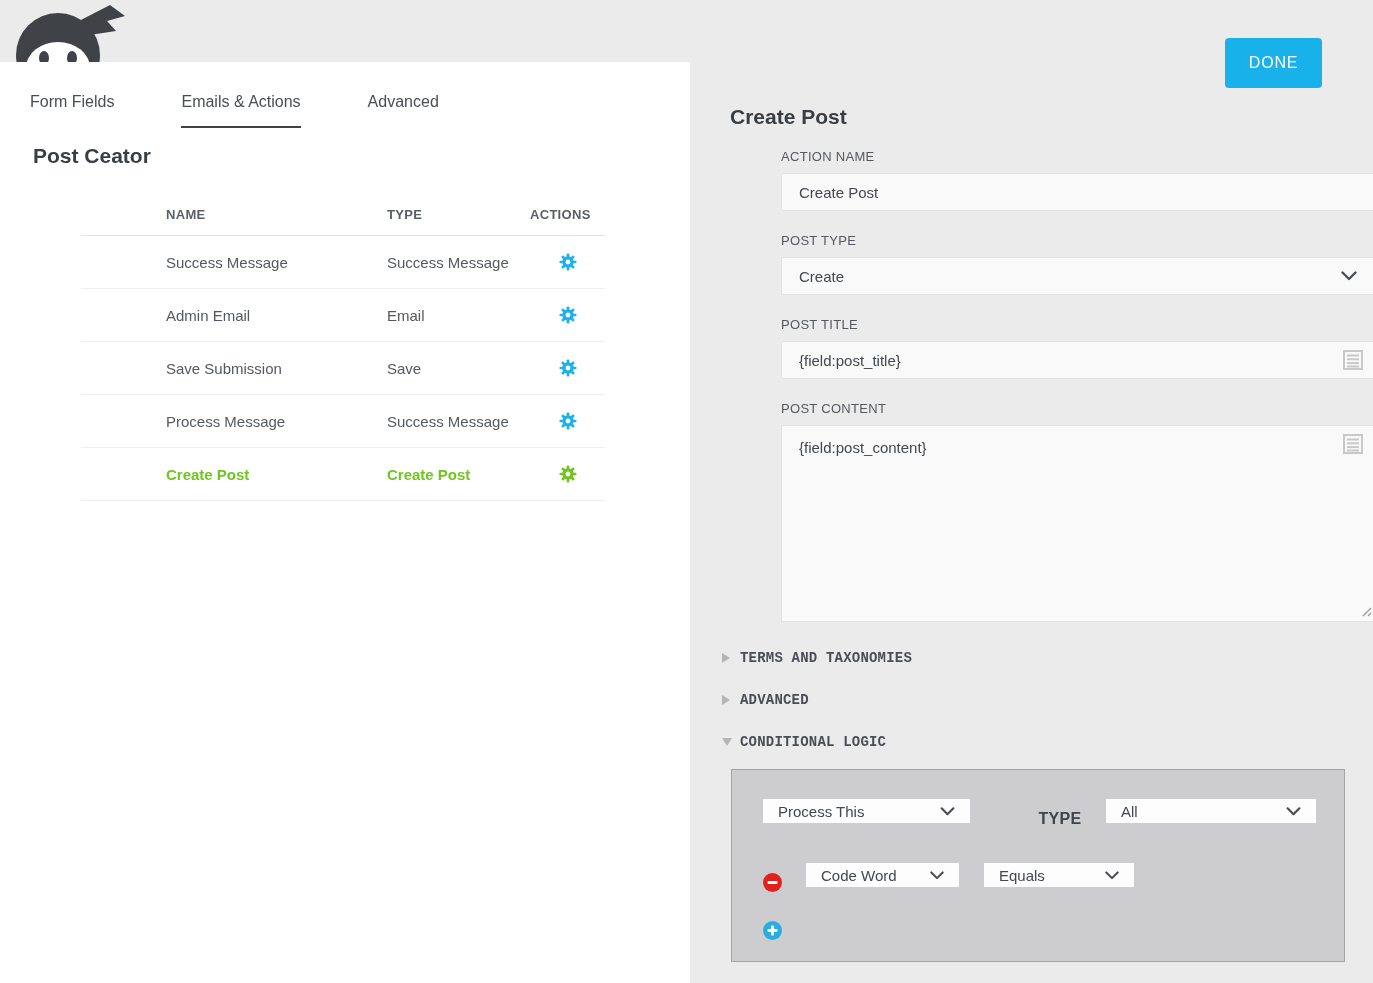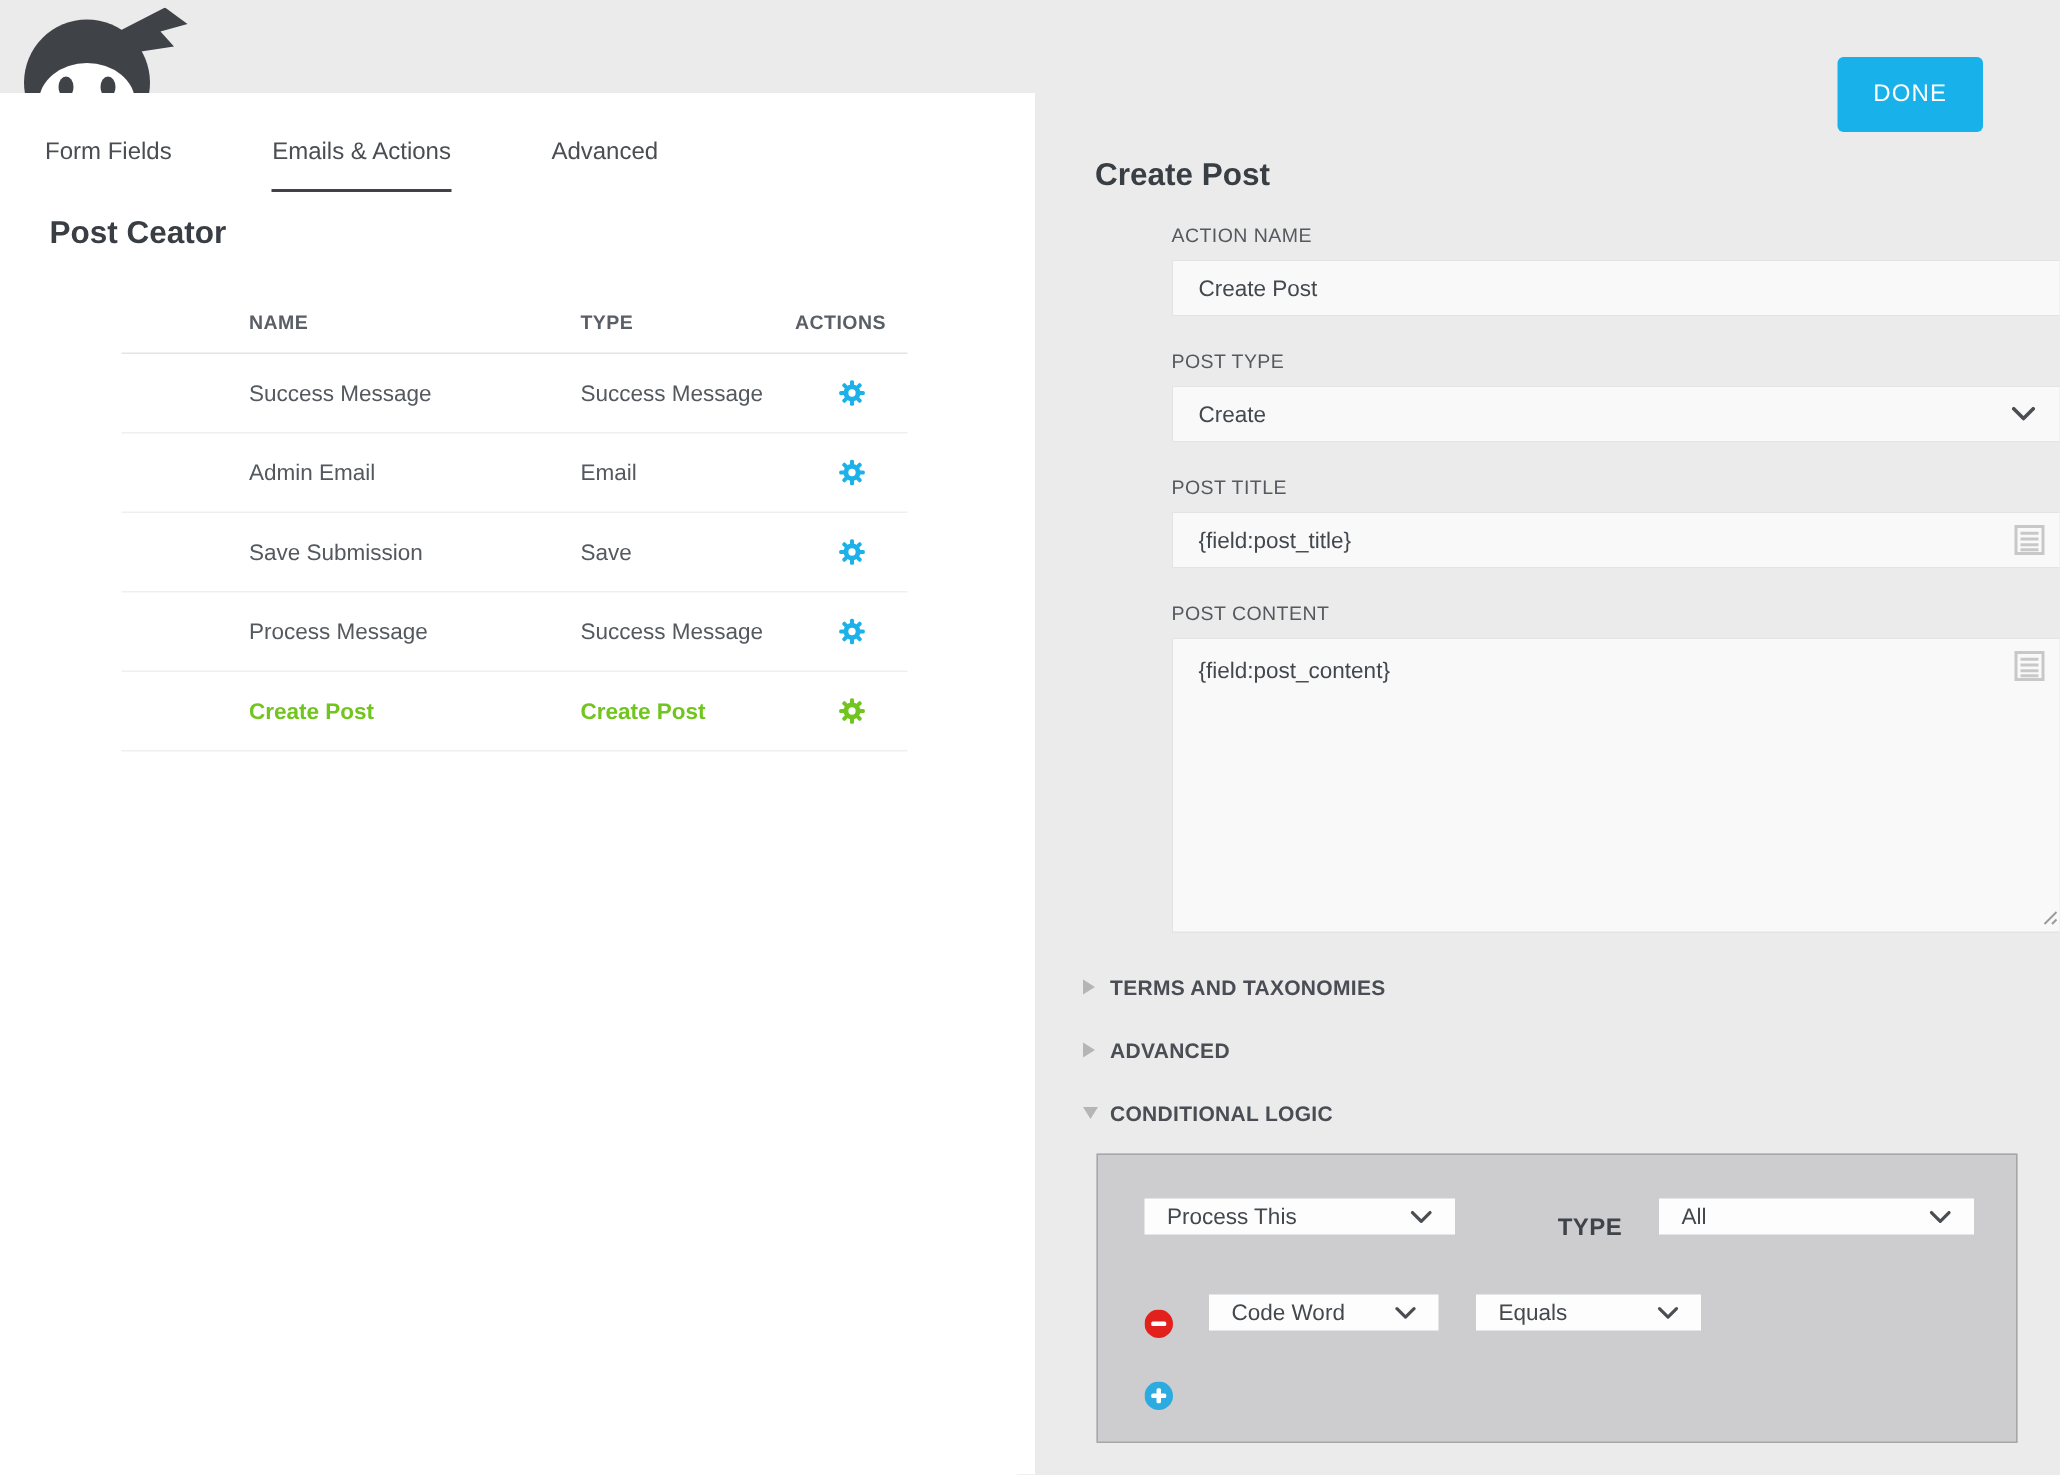--- a/index.html
+++ b/index.html
@@ -63,21 +63,21 @@
   .ftext { height:38px; padding:0 40px 0 17px; outline:none; }
   .fselect {
     height:38px; padding:0 17px; display:flex; align-items:center;
     justify-content:space-between; cursor:pointer;
   }
   .fwrap { position:relative; }
   .merge-icon { position:absolute; right:11px; top:8px; cursor:pointer; }
   .ftextarea { height:197px; padding:13px 40px 13px 17px; resize:none; outline:none; }
   .resize-handle { position:absolute; right:3px; bottom:5px; cursor:nwse-resize; }
   .sections { position:absolute; left:722px; top:648px; }
-  .section-row { display:flex; align-items:center; height:20px; margin-bottom:22px; cursor:pointer; }
+  .section-row { display:flex; align-items:center; height:20px; margin-bottom:22px; cursor:pointer;font-family:Liberation Mono, monospace; }
   .tri { width:12px; margin-right:6px; display:flex; }
   .tri-right { width:0; height:0; border-left:8px solid #b5b5b6; border-top:5px solid transparent; border-bottom:5px solid transparent; }
   .tri-down { width:0; height:0; border-top:8px solid #b5b5b6; border-left:5px solid transparent; border-right:5px solid transparent; }
   .section-label { font-size:14px; font-weight:bold; color:#4a4e54; letter-spacing:0.2px; }
   
   .cl-box {
     position:absolute; left:731px; top:769px; width:614px; height:193px;
     background:#cdcdcf; border:1px solid #a6a6a8;
   }
   .cl-select {

